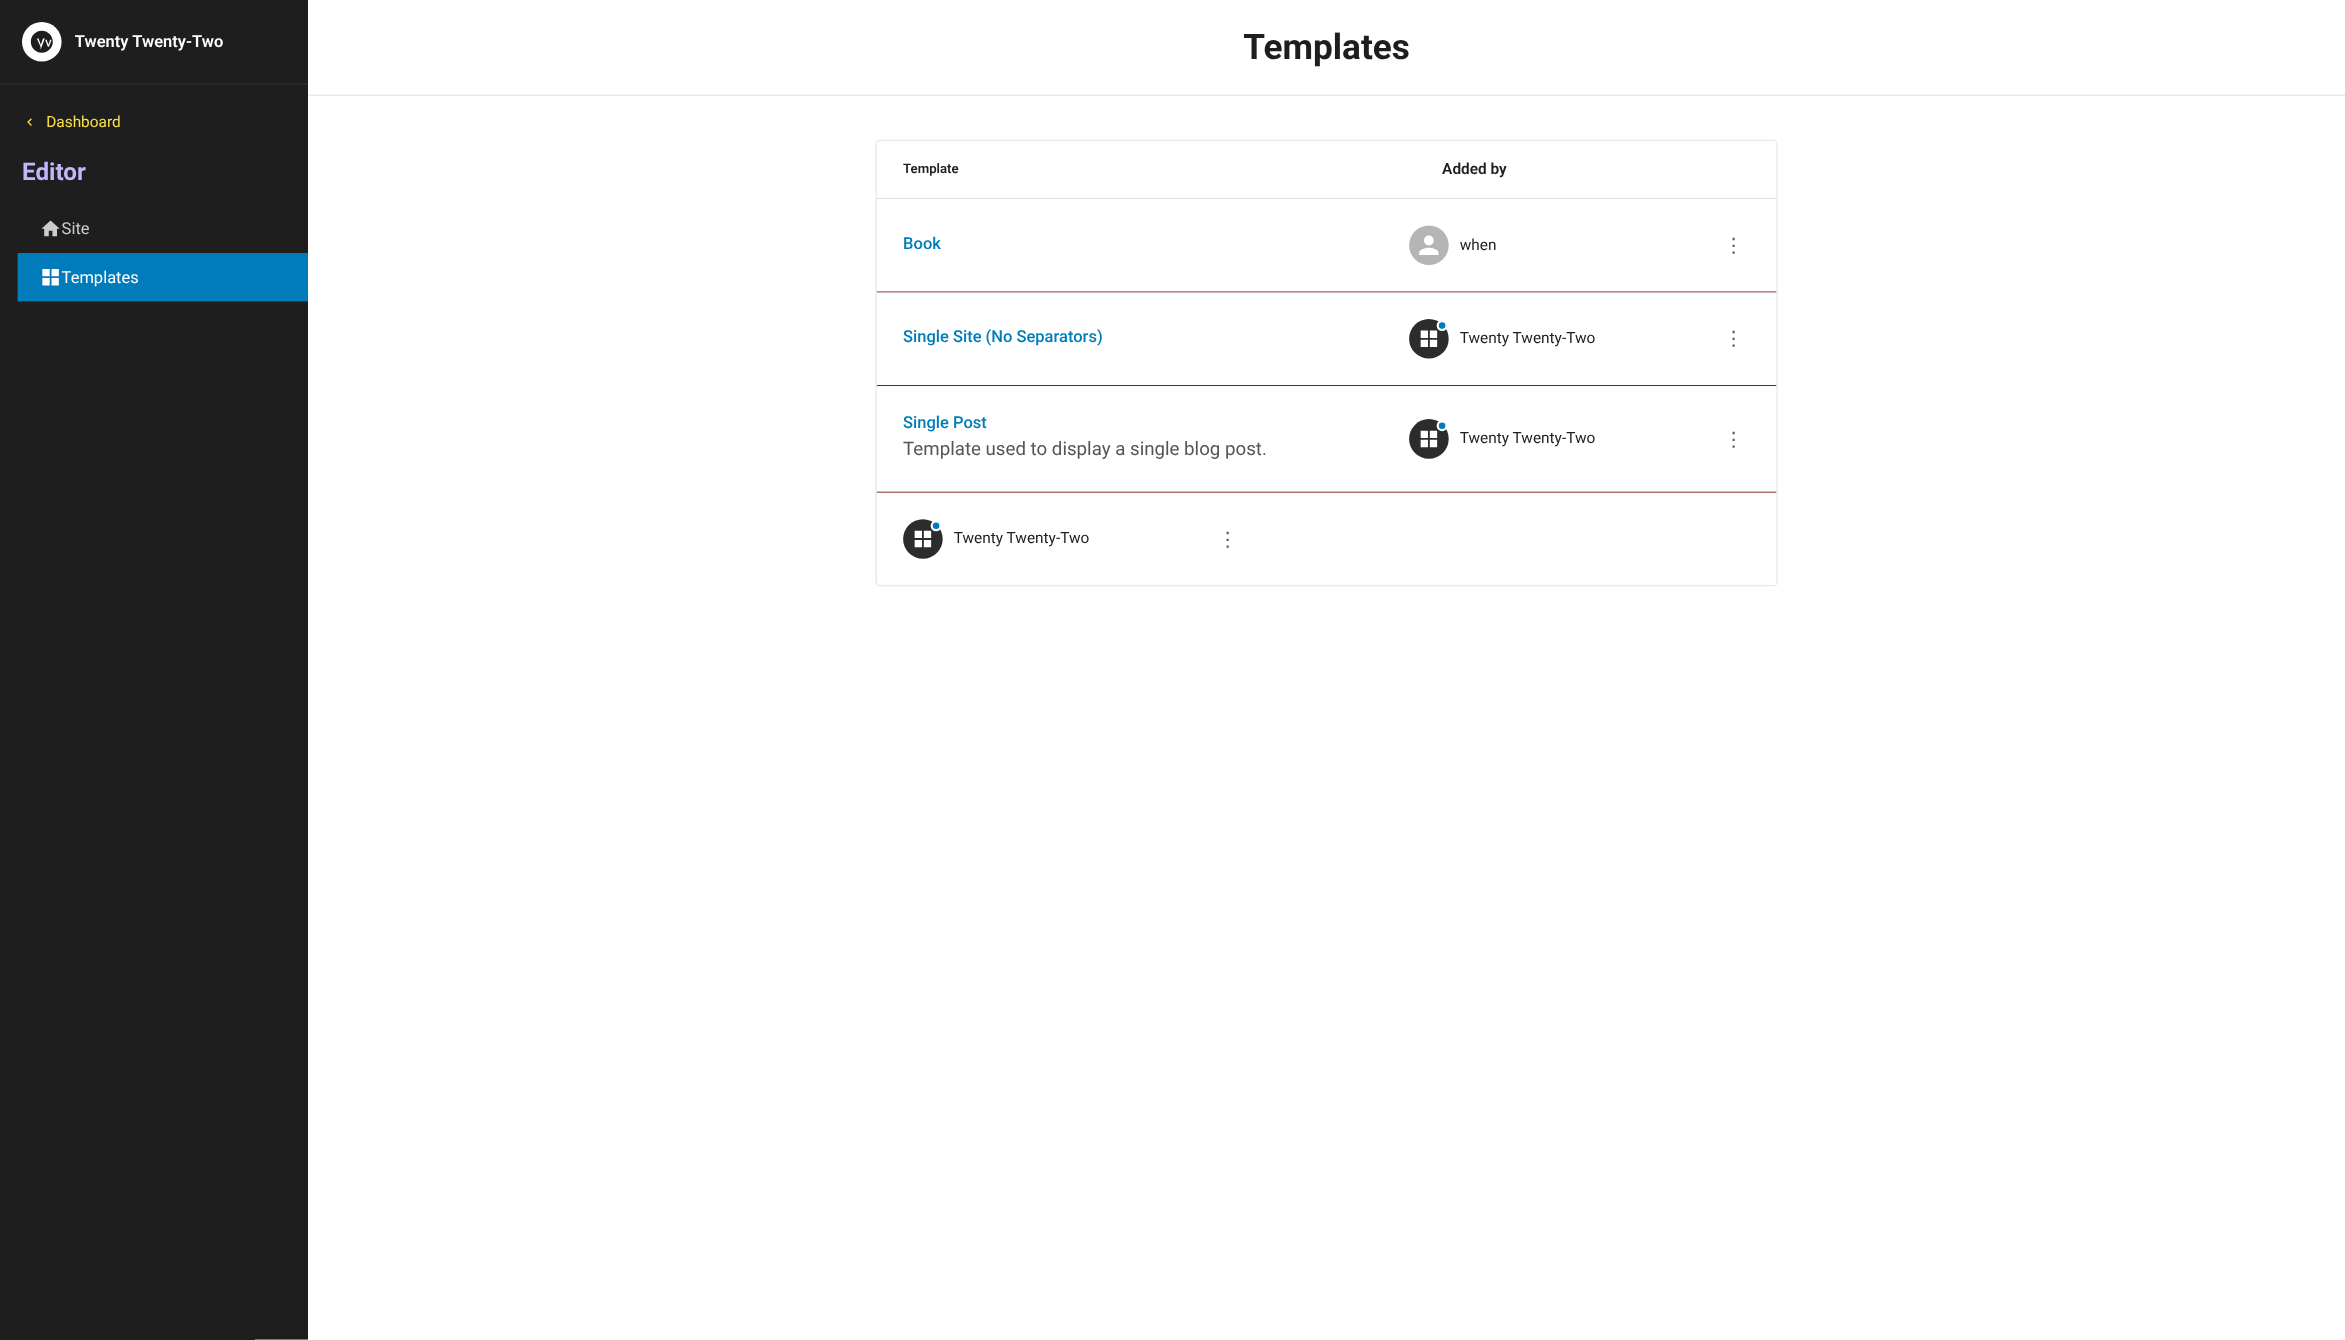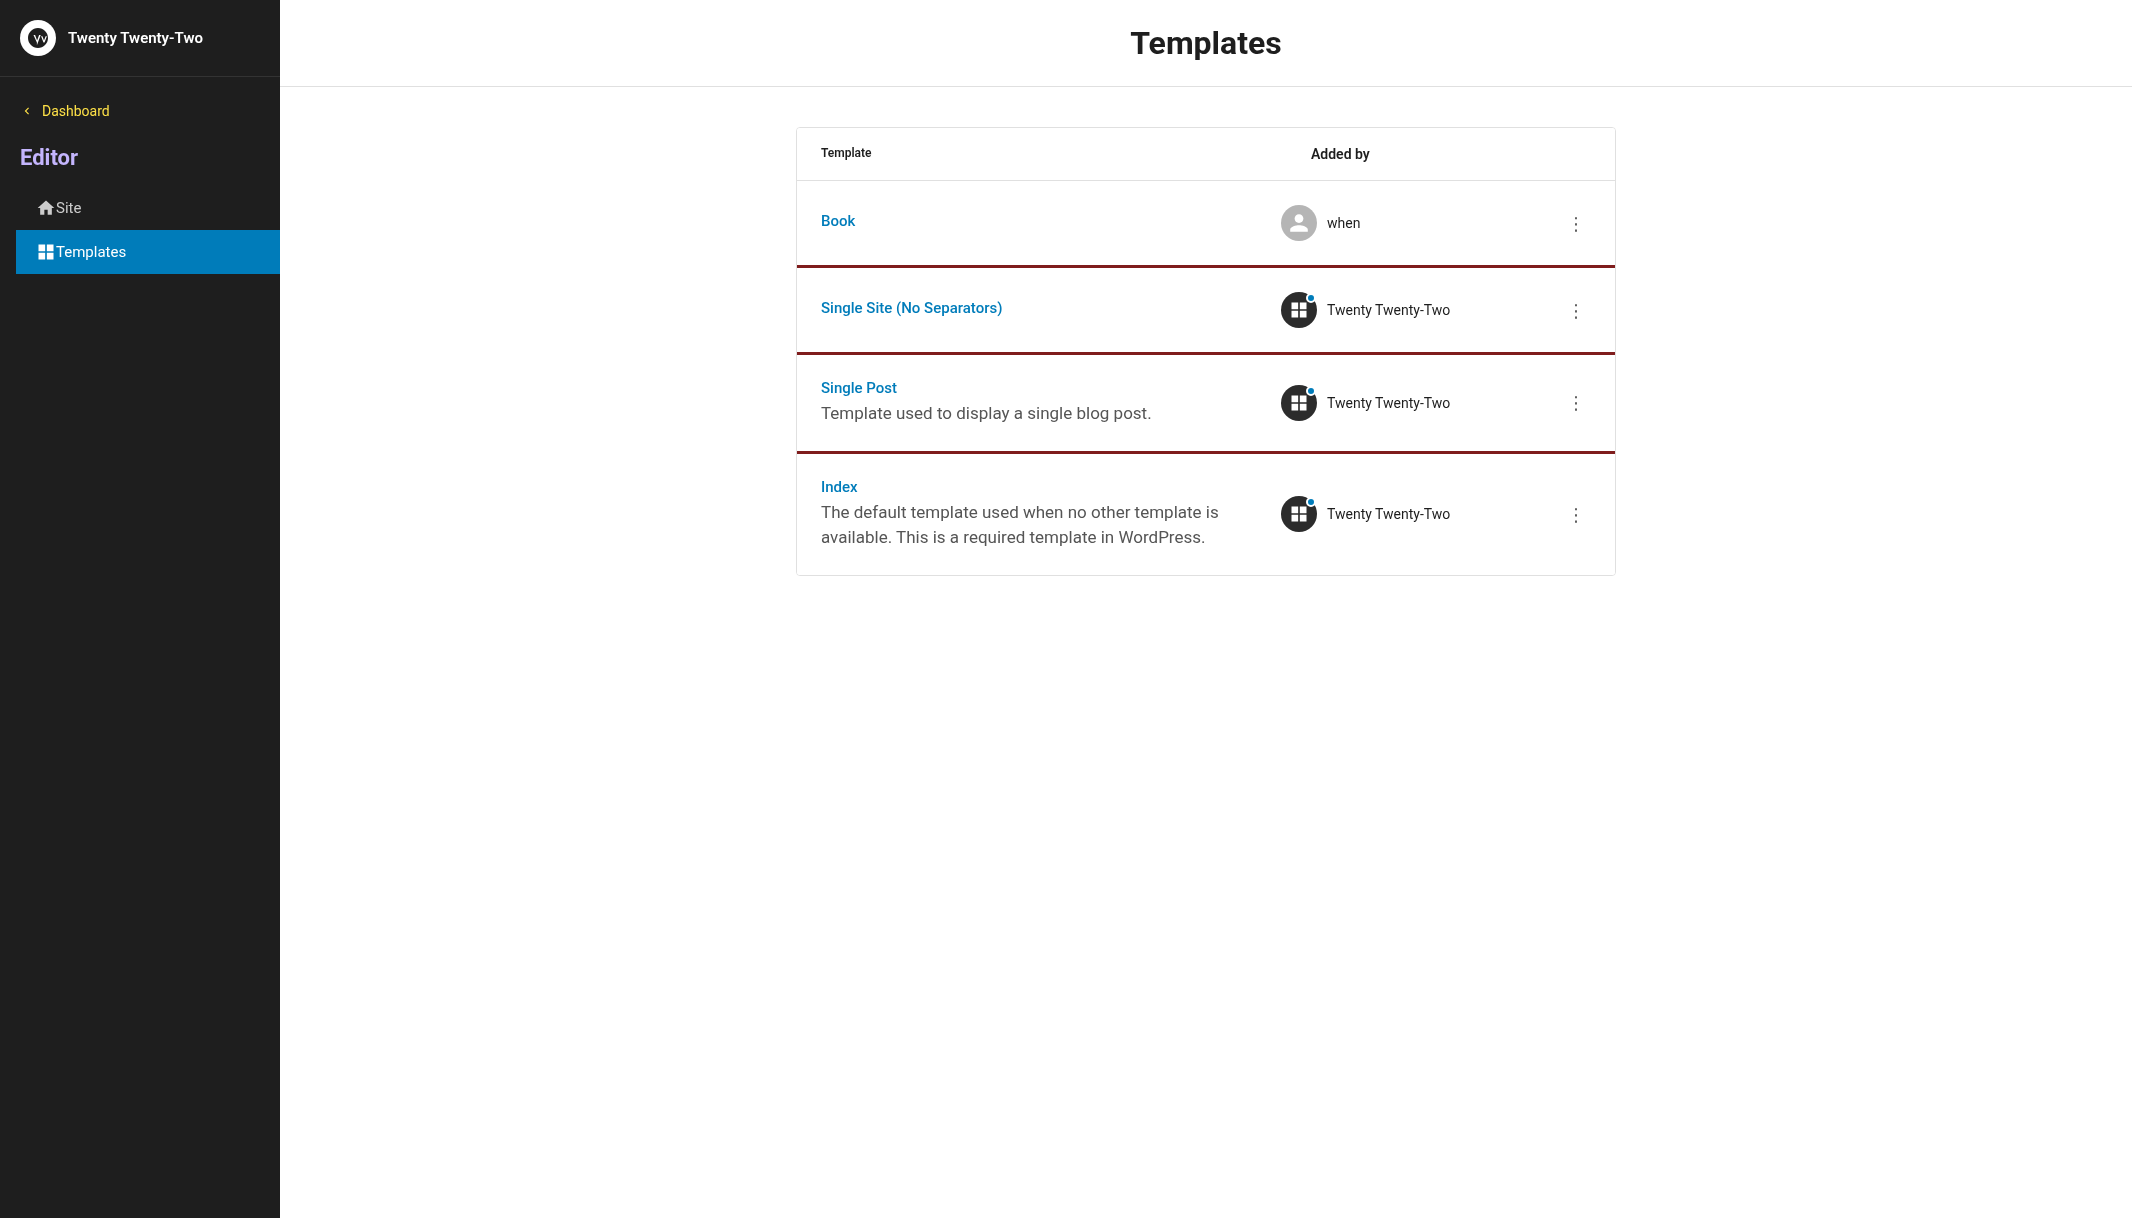--- a/index.html
+++ b/index.html
@@ -127,21 +127,21 @@
     .col-added-by {
       width: 280px;
       font-size: 14px;
       font-weight: 600;
       color: #1e1e1e;
     }
     .table-row {
       display: flex;
       align-items: center;
       padding: 24px 24px;
-      border-bottom: 3px solid #7f1d1d;
+      border-bottom: 1px solid #7f1d1d;
       background: #fff;
     }
     .table-row:last-child { border-bottom: none; }
     .row-template {
       flex: 1;
     }
     .template-name {
       font-size: 15px;
       font-weight: 500;
       color: #007cba;
@@ -305,24 +305,20 @@
                 <path d="M3 3h8v8H3zm10 0h8v8h-8zm0 10h8v8h-8zM3 13h8v8H3z"></path>
               </svg>
             <div class="theme-avatar-dot"></div>
           </div>
           <span class="author-name">Twenty Twenty-Two</span>
         </div>
         <div class="row-actions">⋮</div>
       </div>
 
       <div class="table-row">
-        <div class="row-template">
-          <a class="template-name">Index</a>
-          <span class="template-desc">The default template used when no other template is available. This is a required template in WordPress.</span>
-        </div>
         <div class="row-added-by">
           <div class="theme-avatar">
             <svg width="20" height="20" viewBox="0 0 24 24" fill="#fff">
                 <path d="M3 3h8v8H3zm10 0h8v8h-8zm0 10h8v8h-8zM3 13h8v8H3z"></path>
               </svg>
             <div class="theme-avatar-dot"></div>
           </div>
           <span class="author-name">Twenty Twenty-Two</span>
         </div>
         <div class="row-actions">⋮</div>

